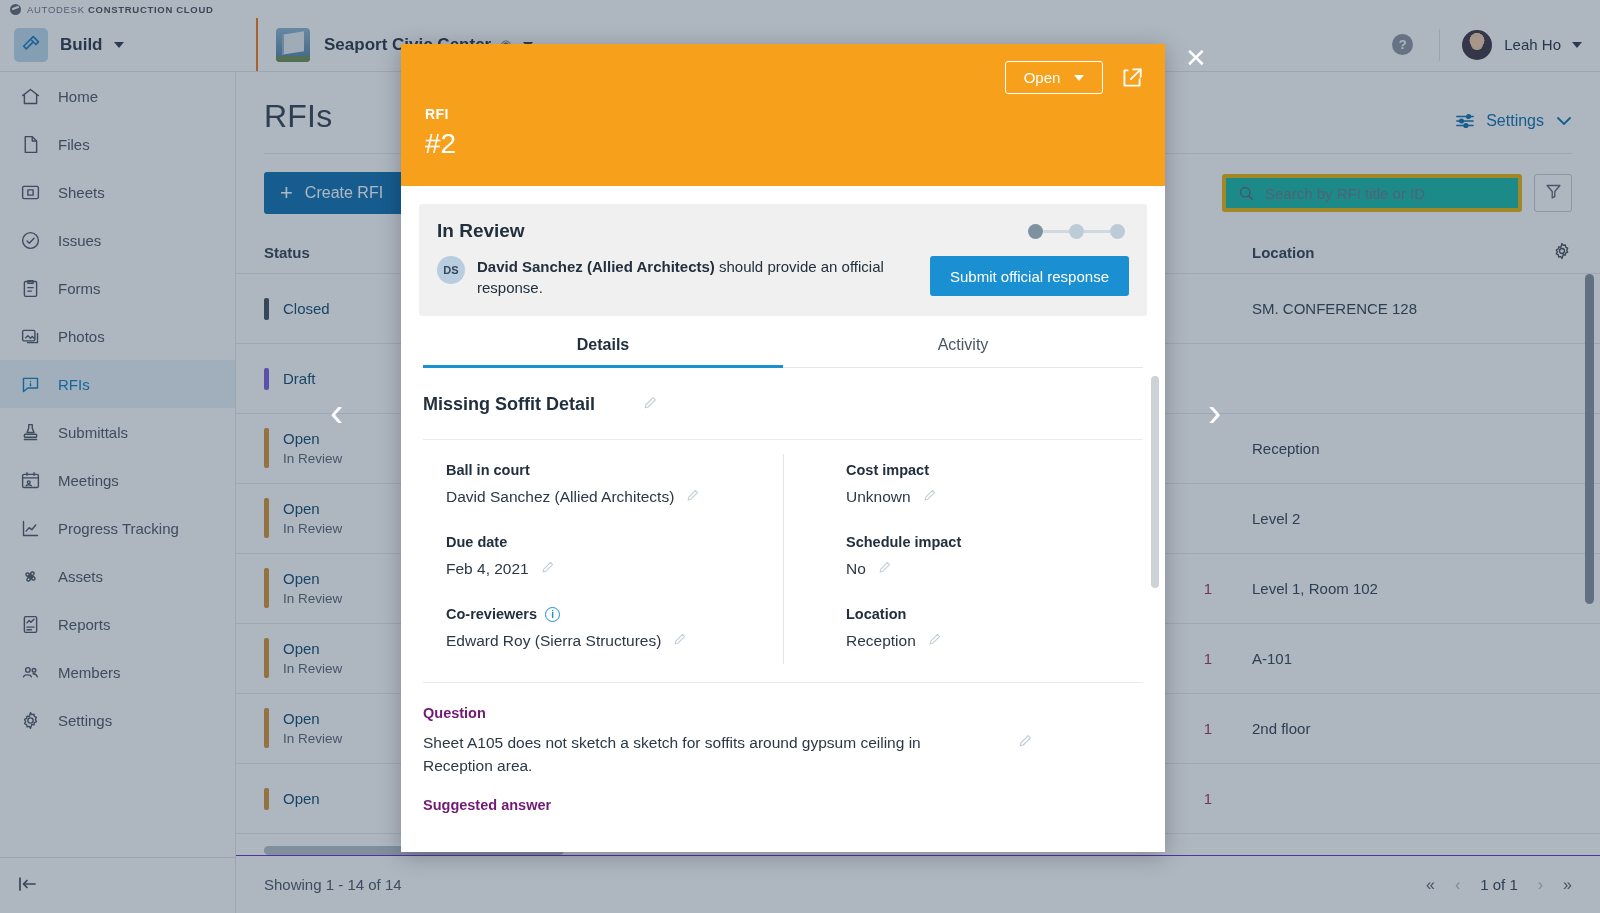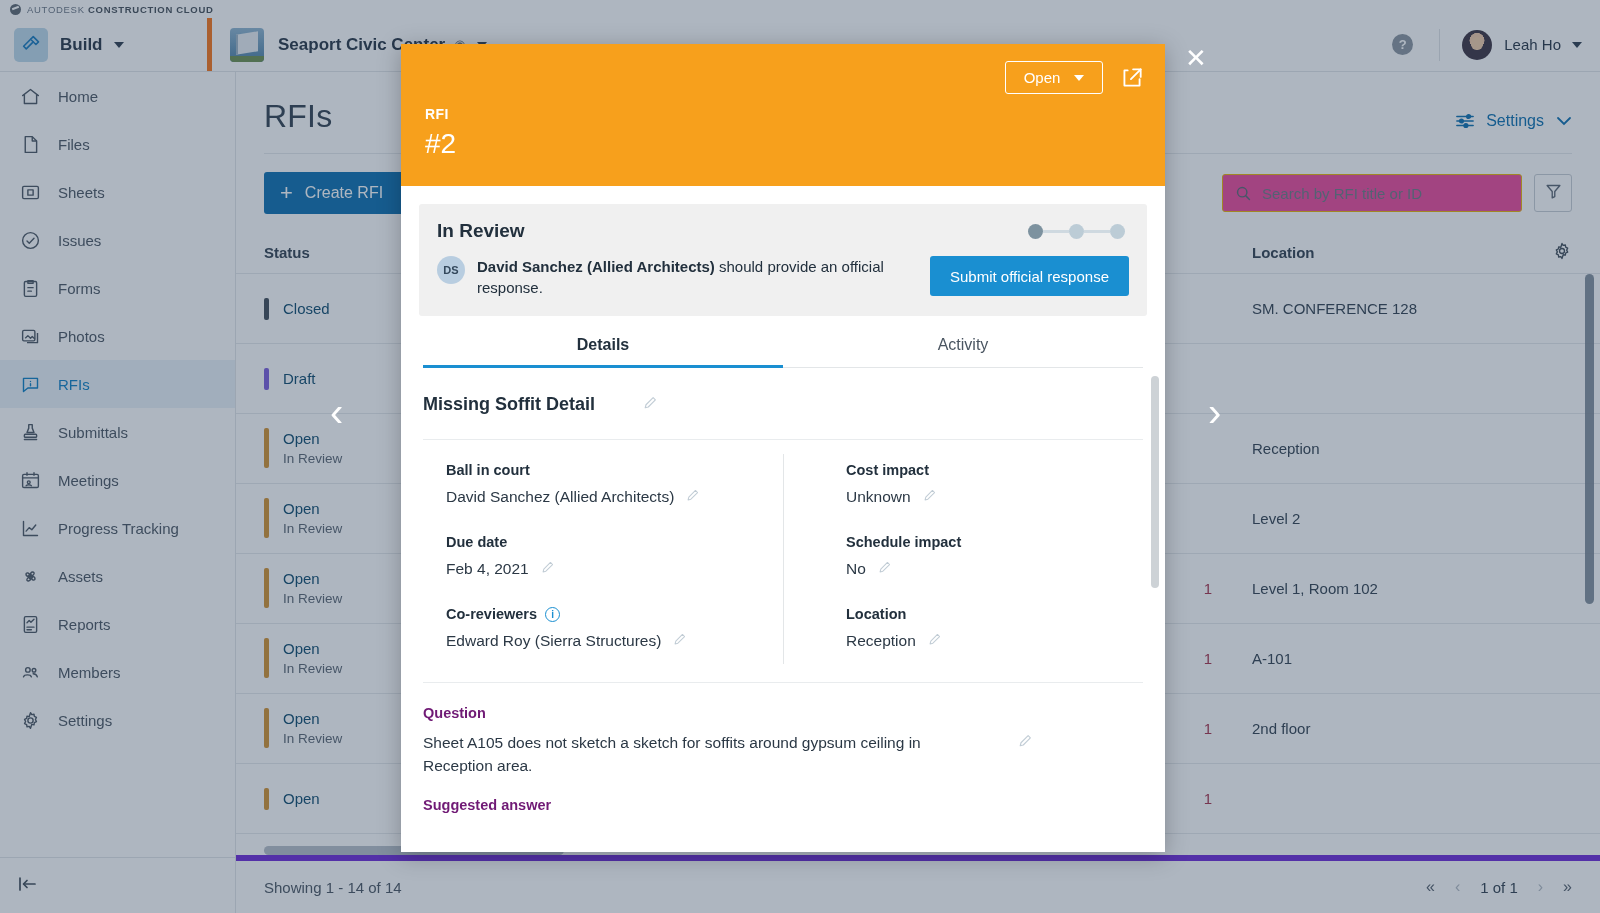--- a/index.html
+++ b/index.html
@@ -48,23 +48,23 @@
 
   
   .topbar {
     height: 54px;
     background: #ffffff;
     border-bottom: 1px solid #e3e6e8;
     display: flex; align-items: center;
     position: relative;
   }
   .topbar-left {
-    width: 212px; height: 100%;
+    width: 258px; height: 100%;
     display: flex; align-items: center; padding-left: 14px;
-    border-right: 5px solid #f97316;
+    border-right: 2px solid #f97316;
   }
   .build-icon {
     width: 34px; height: 34px; border-radius: 5px;
     background: #bcd8ea;
     display: flex; align-items: center; justify-content: center;
     margin-right: 12px;
   }
   .build-label { font-size: 17px; font-weight: 700; color: #263445; }
   .caret-down {
     width: 0; height: 0;
@@ -159,22 +159,22 @@
   }
   .create-btn {
     background: #0a6fb0; color: #fff; border: none;
     height: 42px; padding: 0 22px 0 16px; border-radius: 3px;
     font-size: 16px; display: flex; align-items: center; cursor: pointer;
     font-family: inherit;
   }
   .create-btn .plus { font-size: 22px; margin-right: 12px; font-weight: 300; }
   .search-wrap { display: flex; align-items: center; }
   .search-box {
-    width: 300px; height: 38px; border: 1px solid #eab308; border-radius: 3px;
-    display: flex; align-items: center; padding: 0 12px; background: #ec4899;
+    width: 300px; height: 38px; border: 4px solid #eab308; border-radius: 3px;
+    display: flex; align-items: center; padding: 0 12px; background: #14b8a6;
   }
   .search-box input {
     border: none; outline: none; font-size: 15px; color: #31404f;
     font-family: inherit; width: 100%; background: transparent;
   }
   .search-box input::placeholder { color: #6d7884; }
   .filter-btn {
     width: 38px; height: 38px; margin-left: 12px;
     border: 1px solid #c7cdd3; border-radius: 3px; background: #fff;
     display: flex; align-items: center; justify-content: center; cursor: pointer;
@@ -208,21 +208,21 @@
   .table-vscroll {
     position: absolute; right: 6px; top: 42px; width: 9px;
     height: 330px; background: #6e7d8c; border-radius: 5px; opacity: .85;
   }
   .table-hscroll {
     position: absolute; left: 28px; bottom: 0; width: 300px; height: 9px;
     background: #b7bfc8; border-radius: 5px;
   }
 
   .footbar {
-    height: 58px; border-top: 6px solid #6d28d9;
+    height: 58px; border-top: 1px solid #6d28d9;
     display: flex; align-items: center; justify-content: space-between;
     padding: 0 28px; font-size: 15px; color: #4a5561;
   }
   .pager { display: flex; align-items: center; gap: 20px; color: #5b6personally; }
   .pager span { color: #55606c; font-size: 16px; cursor: pointer; }
   .pager .dis { color: #b3bbc3; cursor: default; }
   .pager .pgnum { color: #31404f; font-size: 15px; cursor: default; }
 
   
   .modal-close {

